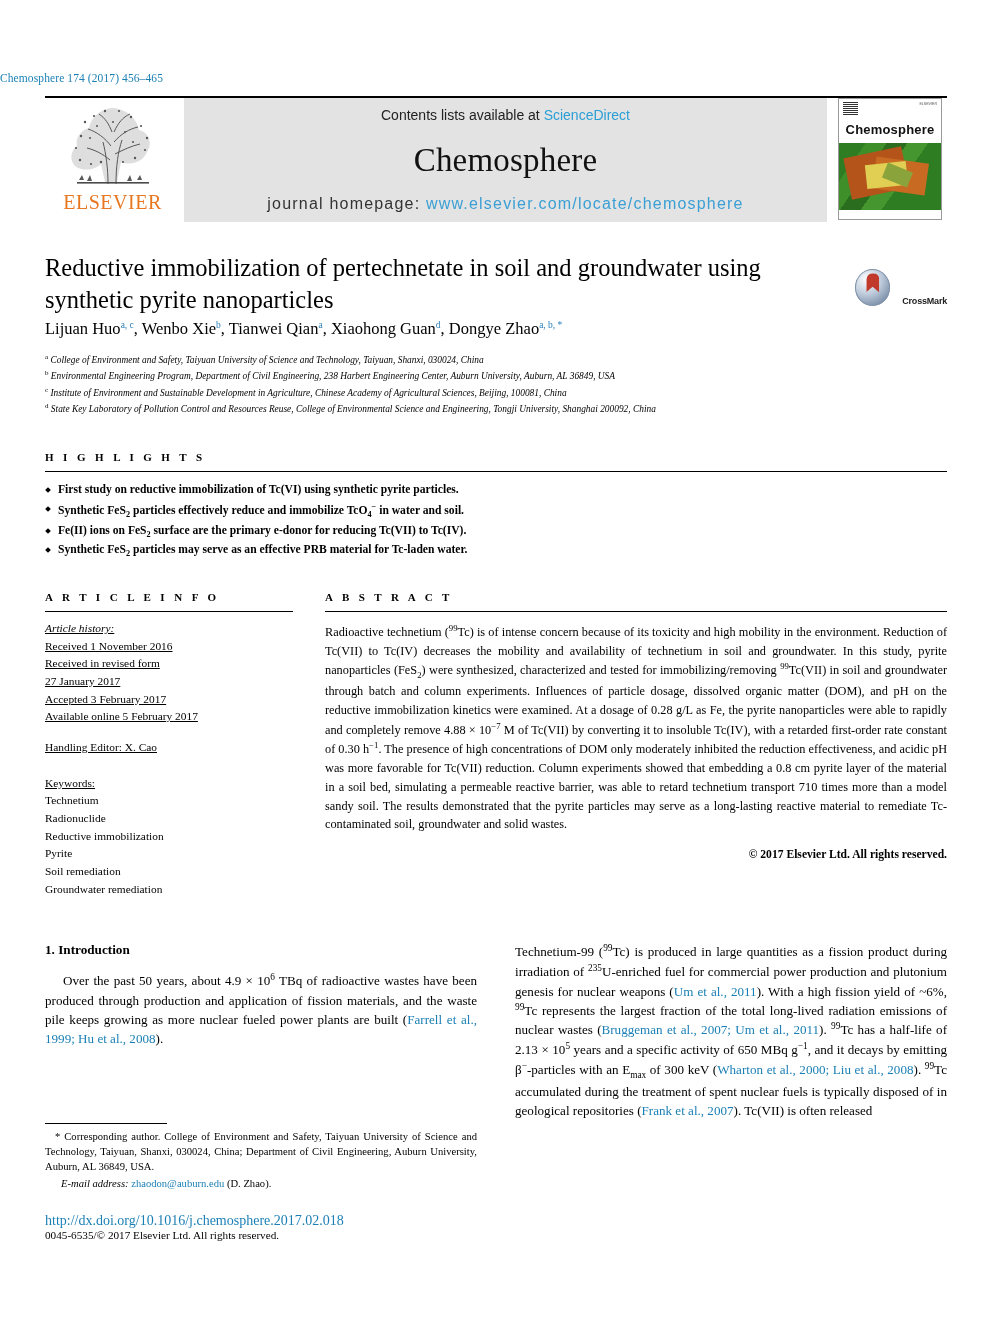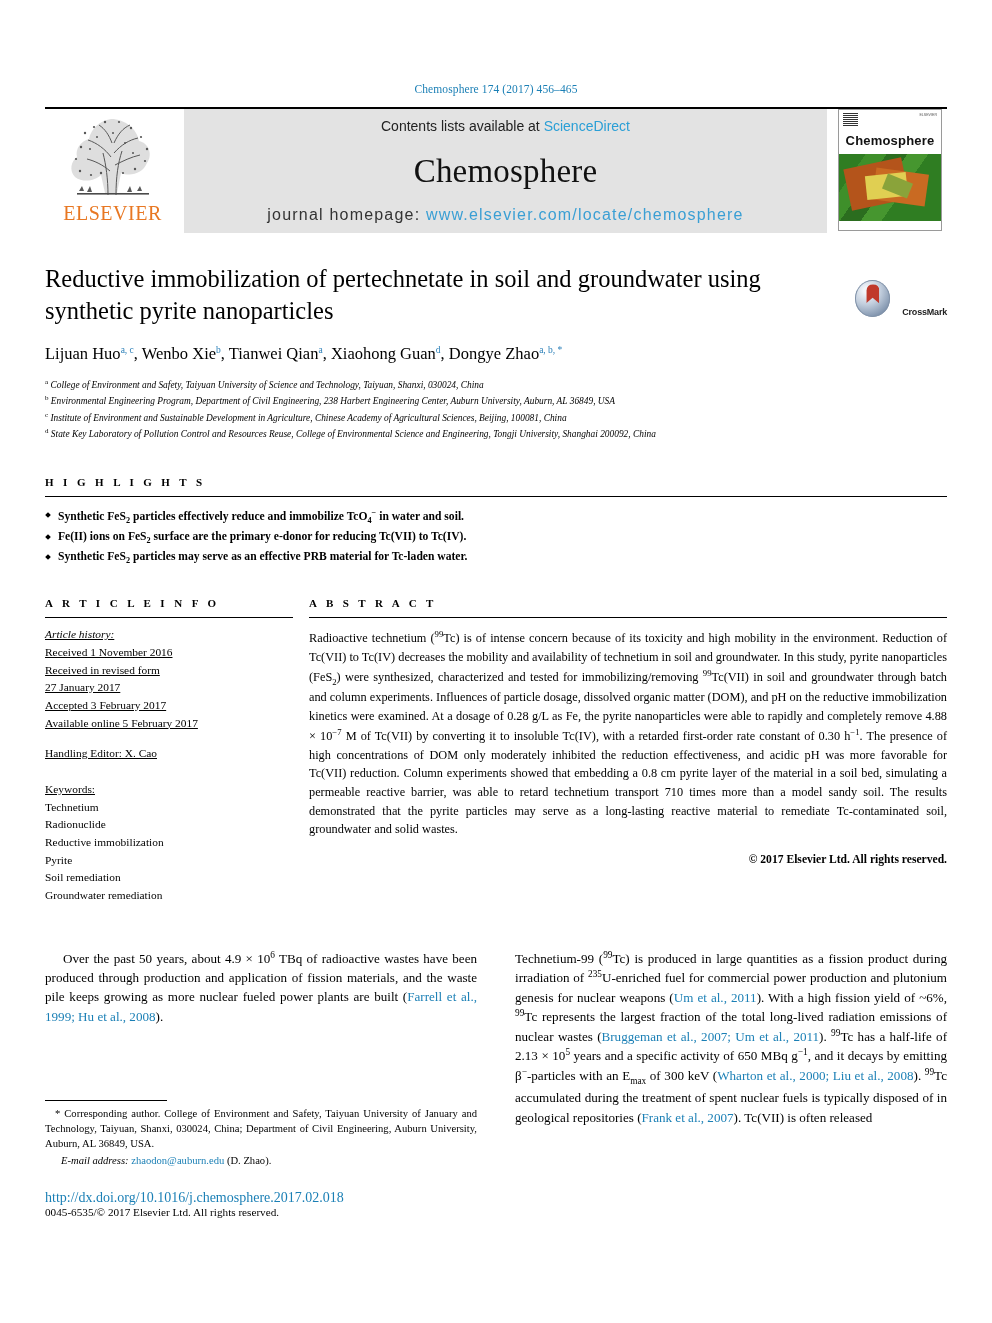--- a/index.html
+++ b/index.html
@@ -18,27 +18,25 @@
   .page {
     position: relative;
     width: 992px;
     height: 1323px;
     padding: 0;
     box-sizing: border-box;
   }
 
   
   .running-head {
-    text-align: center;
     font-family: "Liberation Serif", serif;
     font-size: 11.5px;
     color: #1a7fb5;
     padding-top: 72px;
     letter-spacing: .1px;
-    margin-top: 11px;
   }
 
   
   .masthead {
     margin: 12px 45px 0 45px;
     border-top: 2.5px solid #000;
     display: flex;
     align-items: stretch;
     height: 124px;
   }
@@ -183,21 +181,21 @@
     clip-path: polygon(0 0, 100% 0, 100% 78%, 50% 55%, 0 78%);
   }
   .crossmark-word {
     font-family:"Liberation Sans", sans-serif;
     font-weight:bold; font-size:9px; color:#222; letter-spacing:-.2px;
   }
 
   .authors {
     font-family: "Liberation Serif", serif;
     font-size: 16.5px;
-    margin: 16px 0 0 0;
+    margin: 2px 0 0 0;
     line-height: 1.35;
   }
   .authors sup { color:#2a7fb8; font-size:9.5px; }
   .affils { margin-top: 12px; }
   .affil {
     font-family: "Liberation Serif", serif;
     font-style: italic;
     font-size: 9.4px;
     line-height: 1.62;
     color: #000;
@@ -231,21 +229,21 @@
     position:absolute; left:1px; top:7px;
     width:4px; height:4px; background:#000;
     transform: rotate(45deg);
   }
   sub, sup { font-size: 71%; }
 
   
   .info-abs {
     margin: 30px 45px 0 45px;
     display: flex;
-    gap: 16px;
+    gap: 32px;
   }
   .col-info { width: 248px; flex: 0 0 248px; }
   .col-abs  { flex: 1 1 auto; }
   .info-body { font-family:"Liberation Serif", serif; font-size: 11.4px; line-height:1.55; margin-top:8px;text-decoration:underline; }
   .info-body .ital { font-style: italic; }
   .info-gap { height: 13px; }
   .kw-block { margin-top: 18px; }
   .kw-list { margin:0; padding:0; list-style:none; }
   .kw-list li { font-family:"Liberation Serif", serif; font-size:11.4px; line-height:1.55; }
   .abs-body {
@@ -412,20 +410,21 @@
       <div class="affil"><sup>b</sup> <span>Environmental Engineering Program, Department of Civil Engineering, 238 Harbert Engineering Center, Auburn University, Auburn, AL 36849, USA</span></div>
       <div class="affil"><sup>c</sup> <span>Institute of Environment and Sustainable Development in Agriculture, Chinese Academy of Agricultural Sciences, Beijing, 100081, China</span></div>
       <div class="affil"><sup>d</sup> <span>State Key Laboratory of Pollution Control and Resources Reuse, College of Environmental Science and Engineering, Tongji University, Shanghai 200092, China</span></div>
     </div>
   </div>
 
   <div class="highlights-wrap">
     <div class="sec-label">H I G H L I G H T S</div>
     <div class="rule-thick hl-head-rule"></div>
     <ul class="hl-list">
+      <li>First study on reductive immobilization of Tc(VI) using synthetic pyrite particles.</li>
       <li>Synthetic FeS<sub>2</sub> particles effectively reduce and immobilize TcO<sub>4</sub><sup>−</sup> in water and soil.</li>
       <li>Fe(II) ions on FeS<sub>2</sub> surface are the primary e-donor for reducing Tc(VII) to Tc(IV).</li>
       <li>Synthetic FeS<sub>2</sub> particles may serve as an effective PRB material for Tc-laden water.</li>
     </ul>
   </div>
 
   <div class="info-abs">
 
     <div class="col-info">
       <div class="sec-label">A R T I C L E   I N F O</div>
@@ -460,27 +459,28 @@
       <div class="abs-body">
         Radioactive technetium (<sup>99</sup>Tc) is of intense concern because of its toxicity and high mobility in the environment. Reduction of Tc(VII) to Tc(IV) decreases the mobility and availability of technetium in soil and groundwater. In this study, pyrite nanoparticles (FeS<sub>2</sub>) were synthesized, characterized and tested for immobilizing/removing <sup>99</sup>Tc(VII) in soil and groundwater through batch and column experiments. Influences of particle dosage, dissolved organic matter (DOM), and pH on the reductive immobilization kinetics were examined. At a dosage of 0.28 g/L as Fe, the pyrite nanoparticles were able to rapidly and completely remove 4.88 × 10<sup>−7</sup> M of Tc(VII) by converting it to insoluble Tc(IV), with a retarded first-order rate constant of 0.30 h<sup>−1</sup>. The presence of high concentrations of DOM only moderately inhibited the reduction effectiveness, and acidic pH was more favorable for Tc(VII) reduction. Column experiments showed that embedding a 0.8 cm pyrite layer of the material in a soil bed, simulating a permeable reactive barrier, was able to retard technetium transport 710 times more than a model sandy soil. The results demonstrated that the pyrite particles may serve as a long-lasting reactive material to remediate Tc-contaminated soil, groundwater and solid wastes.
       </div>
       <div class="copyline">© 2017 Elsevier Ltd. All rights reserved.</div>
     </div>
   </div>
 
   <div class="body-cols">
 
     <div class="bcol">
+      <h2 class="sec-title">1. Introduction</h2>
       <p class="bp">
         Over the past 50 years, about 4.9 × 10<sup>6</sup> TBq of radioactive wastes have been produced through production and application of fission materials, and the waste pile keeps growing as more nuclear fueled power plants are built (<span class="ref">Farrell et al., 1999; Hu et al., 2008</span>).
       </p>
 
       <div class="footnote"></div>
       <div class="fn-text">
-        * Corresponding author. College of Environment and Safety, Taiyuan University of January and Technology, Taiyuan, Shanxi, 030024, China; Department of Civil Engineering, Auburn University, Auburn, AL 36849, USA.
+        * Corresponding author. College of Environment and Safety, Taiyuan University of Science and Technology, Taiyuan, Shanxi, 030024, China; Department of Civil Engineering, Auburn University, Auburn, AL 36849, USA.
       </div>
       <div class="fn-text fn-email">
         <span class="ital">E-mail address:</span>
         <span class="ref">zhaodon@auburn.edu</span>
         <span>(D. Zhao).</span>
       </div>
 
       <div class="doi-block">
         <div class="doi-line">http://dx.doi.org/10.1016/j.chemosphere.2017.02.018</div>
         <div class="issn-line">0045-6535/© 2017 Elsevier Ltd. All rights reserved.</div>

